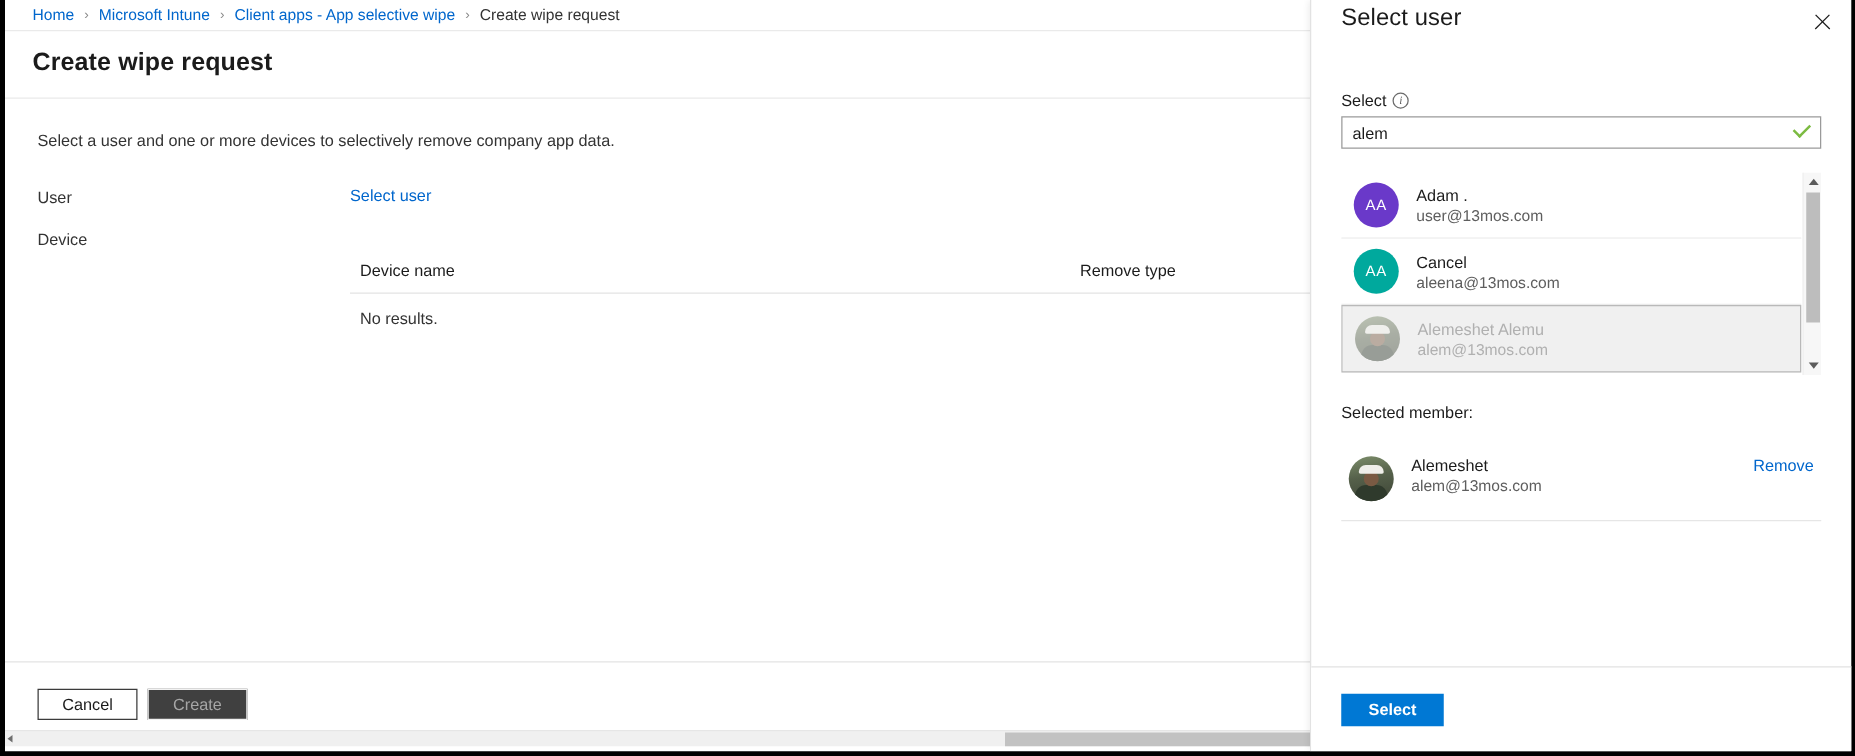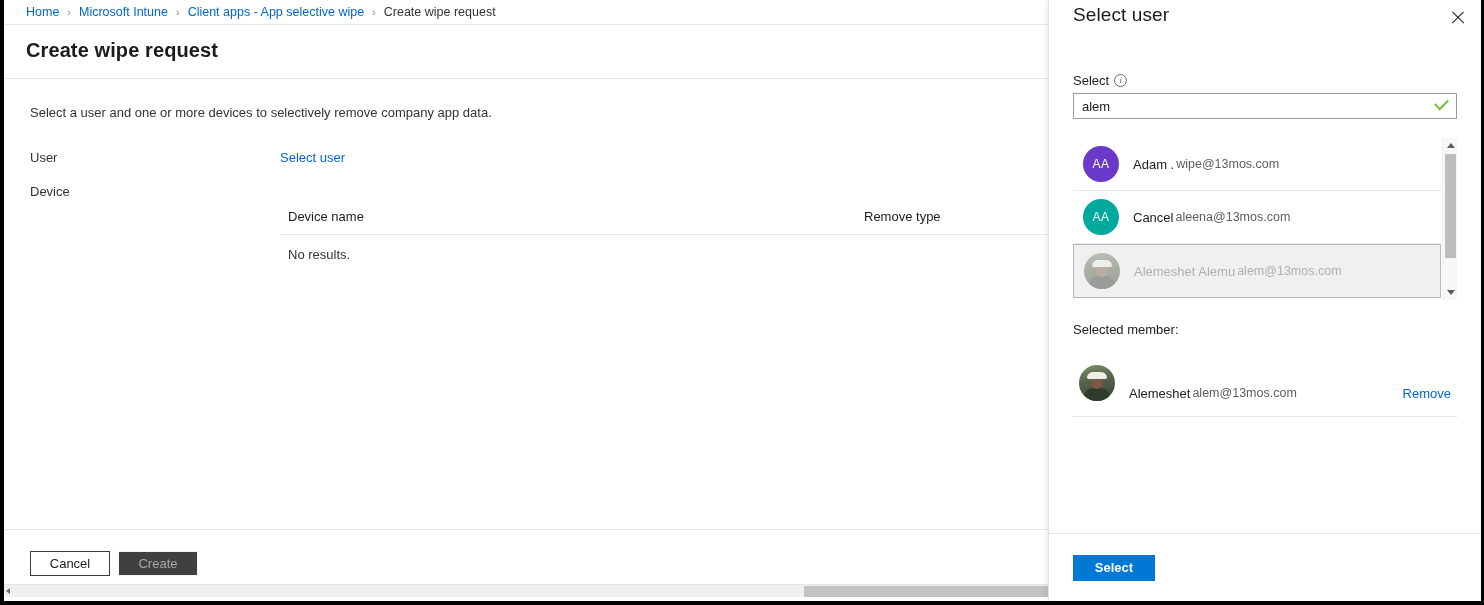--- a/index.html
+++ b/index.html
@@ -302,21 +302,21 @@
     border-radius: 50%;
   }
   .avatar.photo .body {
     position: absolute;
     left: 5px; bottom: 0;
     width: 26px; height: 13px;
     background: #2f3a2c;
     border-radius: 9px 9px 0 0;
   }
   .avatar.photo.faded { opacity: .45; }
-  .result-text { display: flex; flex-direction: row; gap: 2px; min-width: 0; }
+  .result-text { display: flex; flex-direction: column; gap: 2px; min-width: 0; }
   .result-name { font-size: 13px; color: #1b1b1b; }
   .result-mail { font-size: 12.5px; color: #5e5e5e; }
 
   
   #list-vscroll {
     position: absolute;
     right: 0; top: 0;
     width: 15px; height: 162px;
     background: #f7f7f7;
     border-left: 1px solid #f0f0f0;
@@ -340,21 +340,21 @@
   }
 
   
   #selected-member-title {
     margin-top: 22px;
     font-size: 13px;
     color: #1b1b1b;
   }
   #selected-member-row {
     display: flex;
-    align-items: flex-end;
+    align-items: flex-start;
     gap: 14px;
     padding: 14px 0 15px 6px;
     border-bottom: 1px solid #e6e6e6;
     margin-top: 14px;
   }
   #selected-member-row .result-text { flex: 1; }
   #remove-link {
     font-size: 13px;
     color: #0066cc;
     cursor: pointer;
@@ -461,21 +461,21 @@
       </div>
 
       <div id="results-list">
 
         <div class="result-item">
           <div class="avatar" style="background:#6a39c9">
             <span>AA</span>
           </div>
           <div class="result-text">
             <span class="result-name">Adam .</span>
-            <span class="result-mail">wipe@13mos.com</span>
+            <span class="result-mail">user@13mos.com</span>
           </div>
         </div>
 
         <div class="result-item">
           <div class="avatar" style="background:#00a99d">
             <span>AA</span>
           </div>
           <div class="result-text">
             <span class="result-name">Cancel</span>
             <span class="result-mail">aleena@13mos.com</span>

